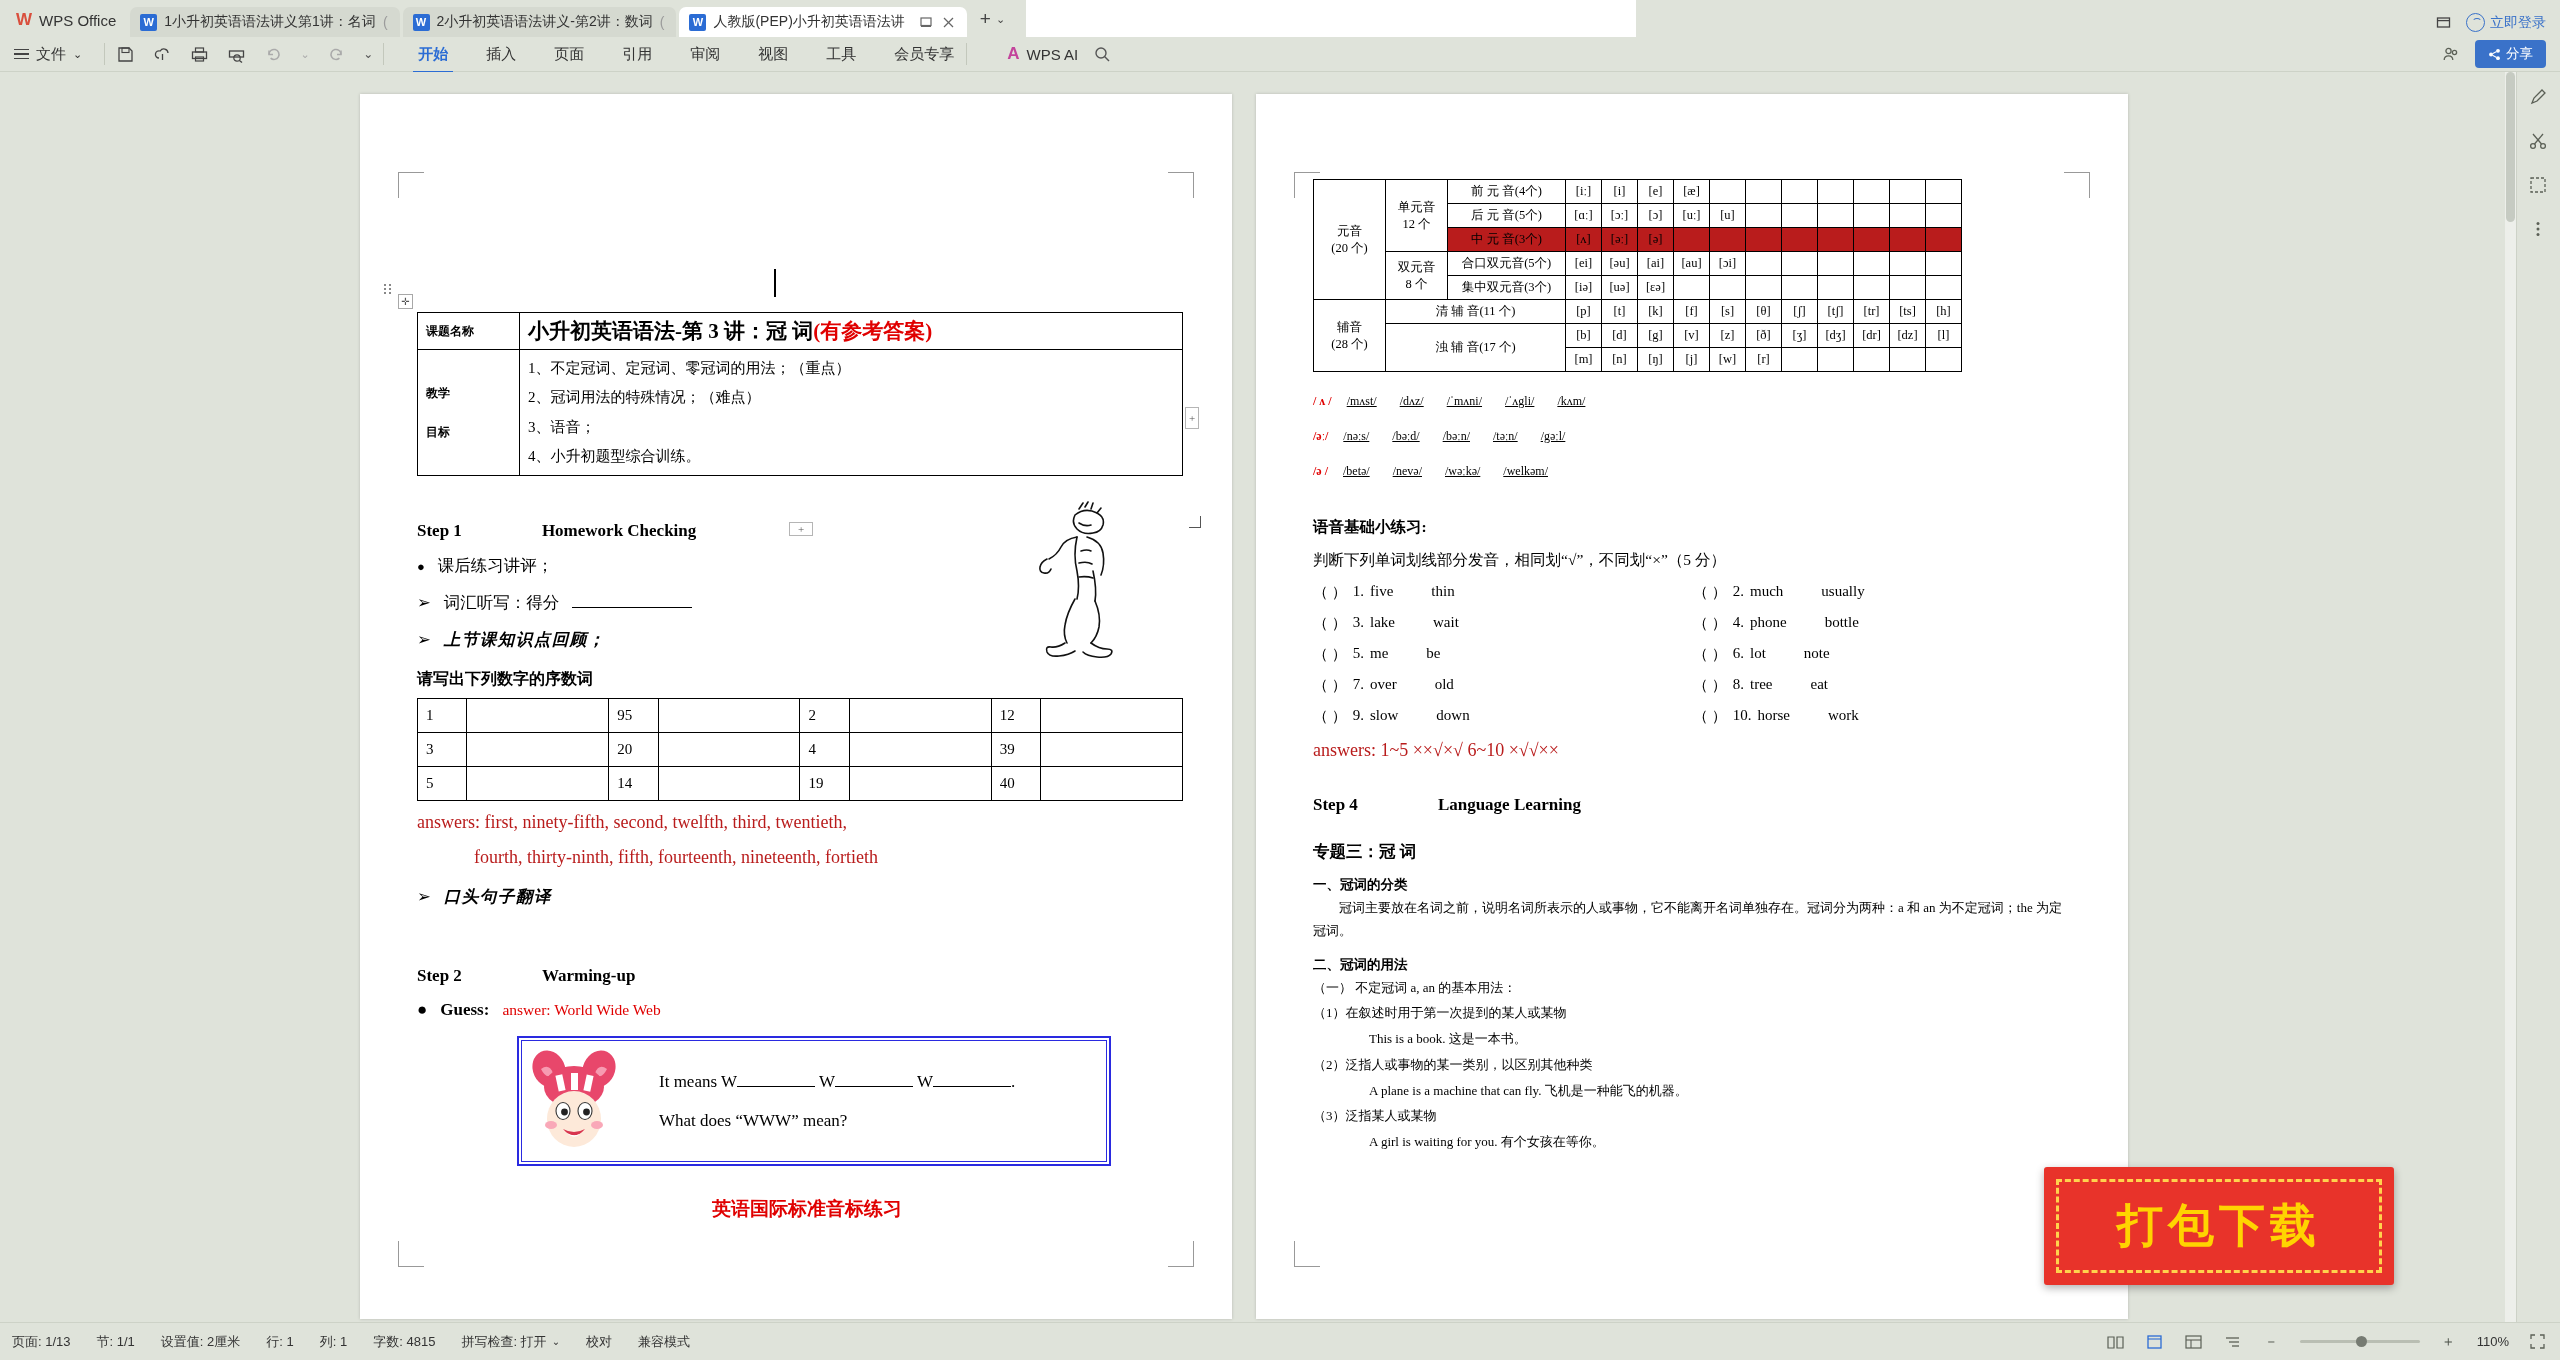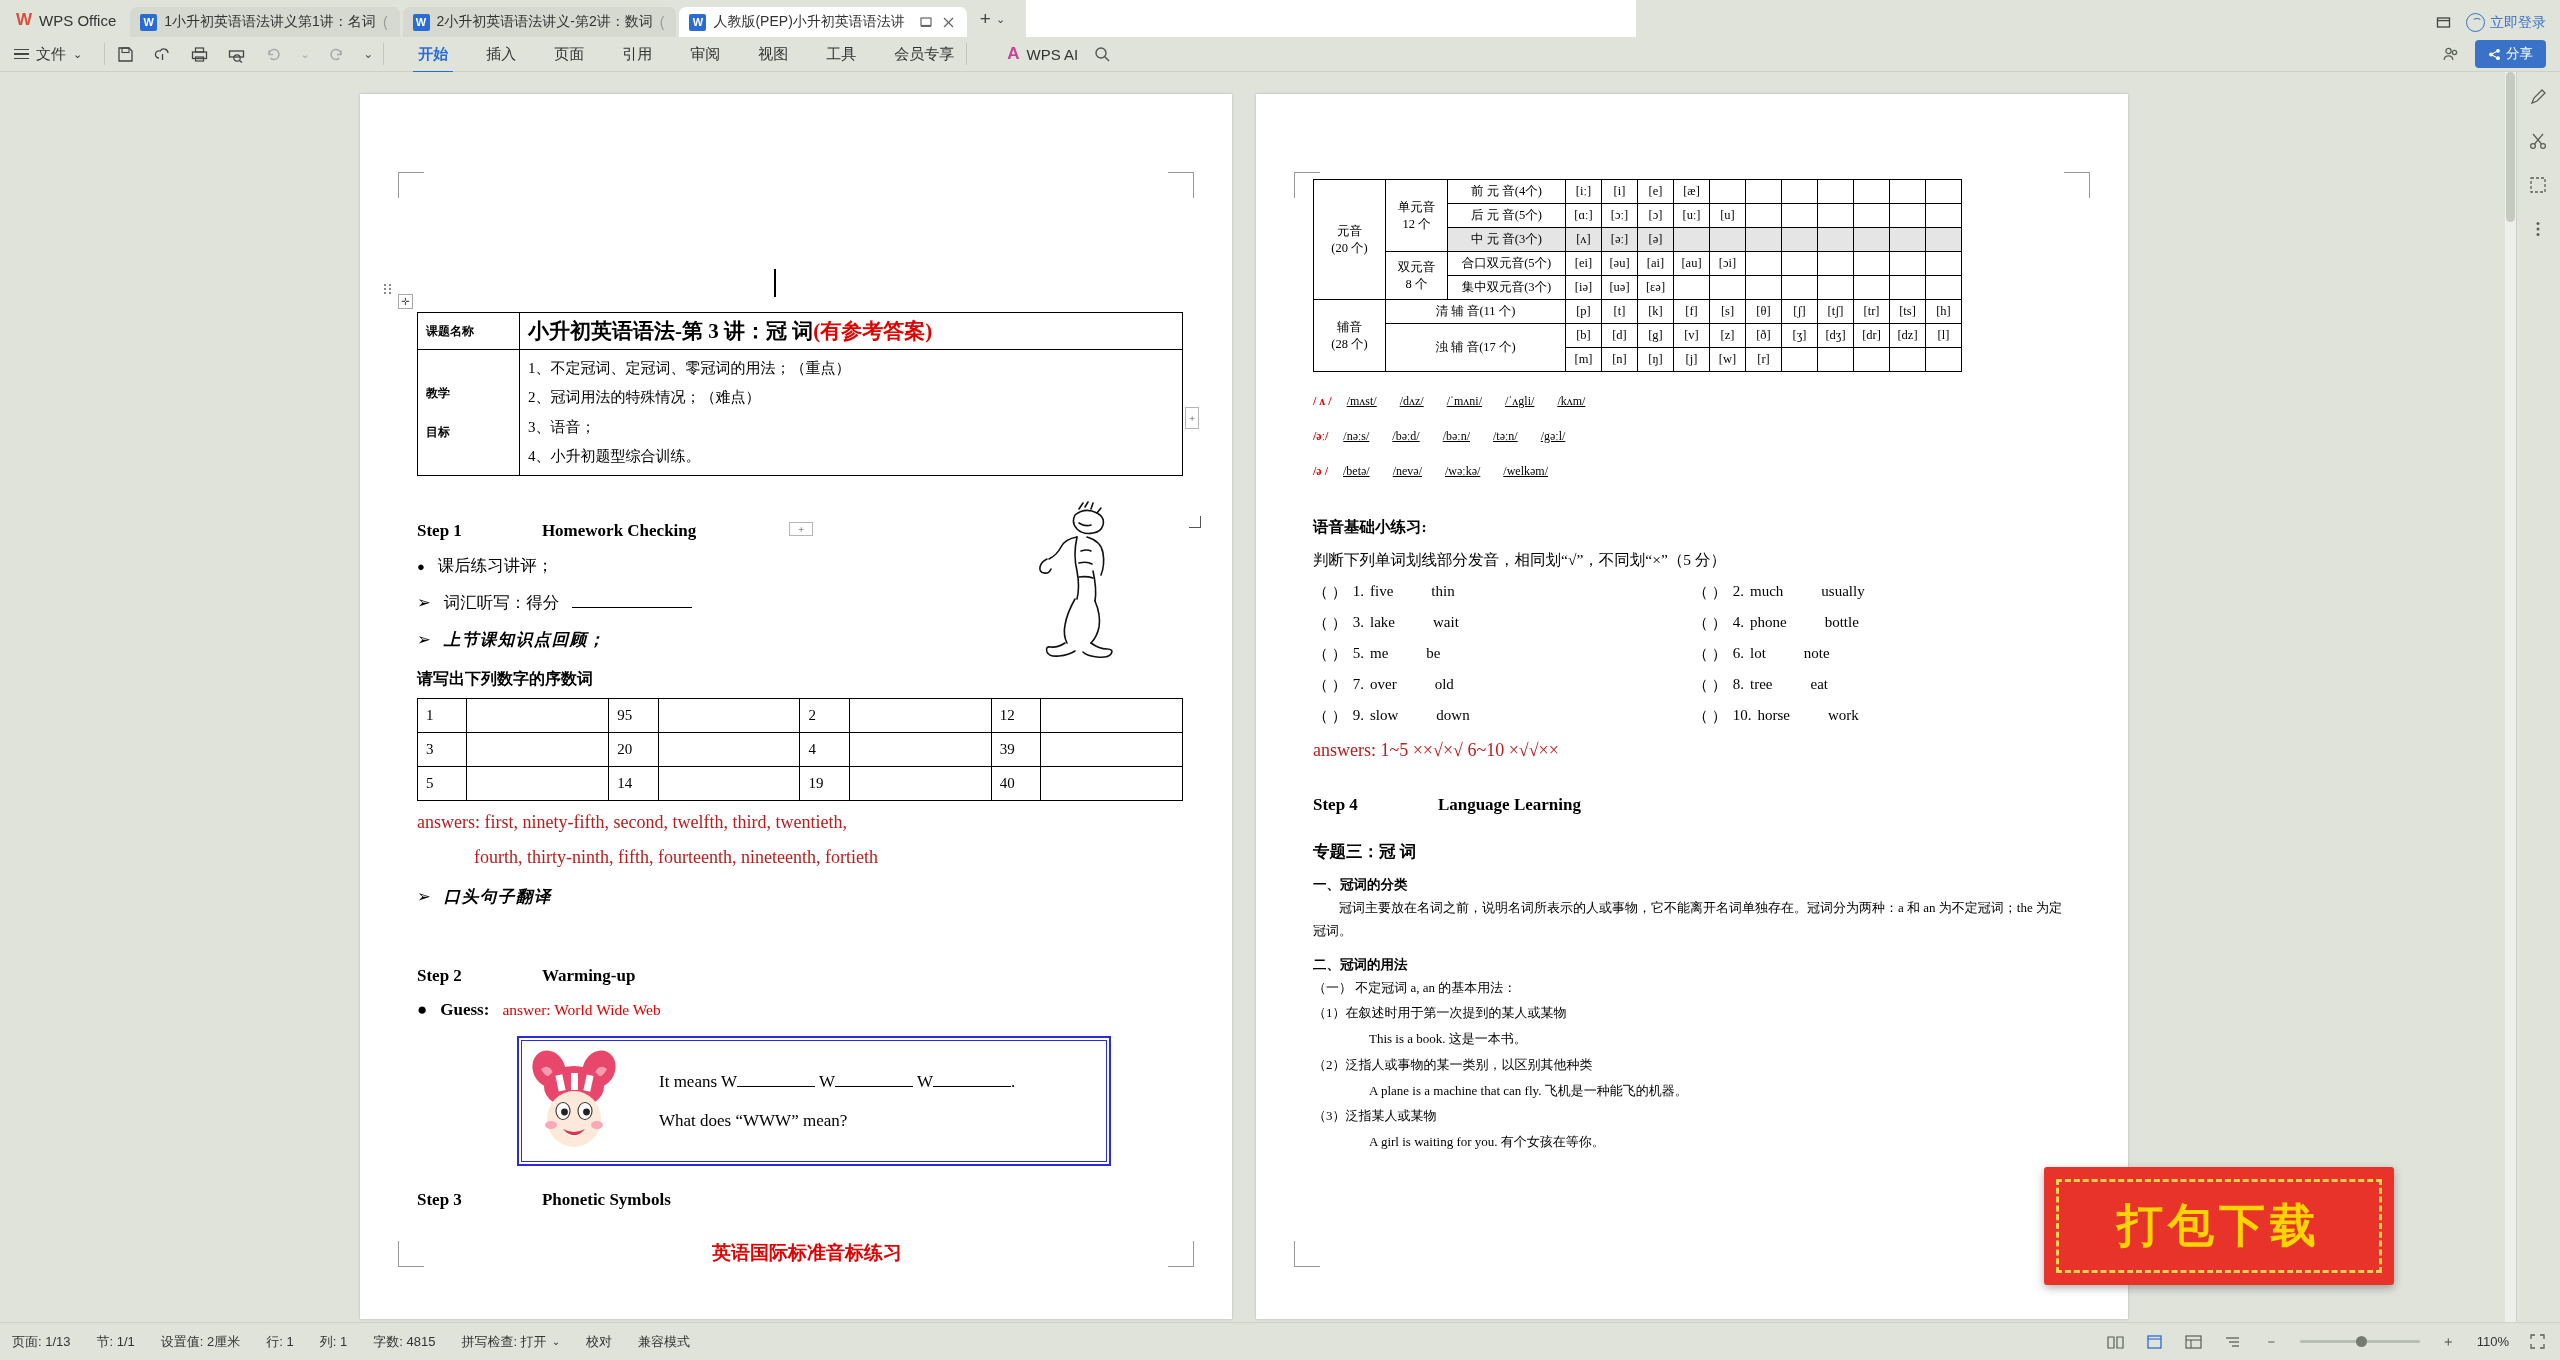--- a/index.html
+++ b/index.html
@@ -140,21 +140,21 @@
 
   .red-center { color:#e00000; font-weight:bold; font-size:19px; text-align:center; }
 
   
   table.phtbl { border-collapse:collapse; }
   table.phtbl td { border:1px solid #000; font-size:12.5px; text-align:center; height:24px; padding:0 3px; font-family:"Liberation Serif",serif;}
   .ph-grp { width:72px; font-size:13px; line-height:1.35; }
   .ph-sub { width:62px; font-size:13px; line-height:1.35; }
   .ph-name { width:118px; font-size:13px; text-align:center; }
   .ph-cell { width:36px; }
-  .ph-shade { background:#e5e5e5; }
+  .ph-shade { background:#b91c1c; }
 
   .ipa-row { font-size:12px; margin-top:13px; font-family:"Liberation Serif",serif; }
   .ipa-key { color:#e00000; font-weight:bold; margin-right:12px; }
   .ipa-word { margin-right:20px; text-decoration:underline; }
 
   .pr-title { font-weight:bold; font-size:15.5px; }
   .pr-inst { font-size:15.5px; margin-top:12px; }
   .pr-row { font-size:15px; margin-top:12px; display:flex; }
   .pr-item { width:50%; display:flex; gap:6px; }
 
@@ -544,23 +544,20 @@
               <span>It means W</span><span class="ul-sm"></span>
               <span>W</span><span class="ul-sm"></span>
               <span>W</span><span class="ul-sm"></span><span>.</span>
             </div>
             <div>What does “WWW” mean?</div>
           </div>
         </div>
       </div>
 
       <div style="margin-top:24px">
-        <div class="step-hd">
-          <span>Step 3</span><span class="gap"></span><span>Phonetic Symbols</span>
-        </div>
         <div class="red-center" style="margin-top:30px">英语国际标准音标练习</div>
       </div>
     </div>
   </div>
 
   <div class="page page-right">
     <div class="cmark tl" style="left:38px;top:78px"></div>
     <div class="cmark tr" style="right:38px;top:78px"></div>
     <div class="cmark bl" style="left:38px;bottom:52px"></div>
     <div class="cmark br" style="right:38px;bottom:52px"></div>

